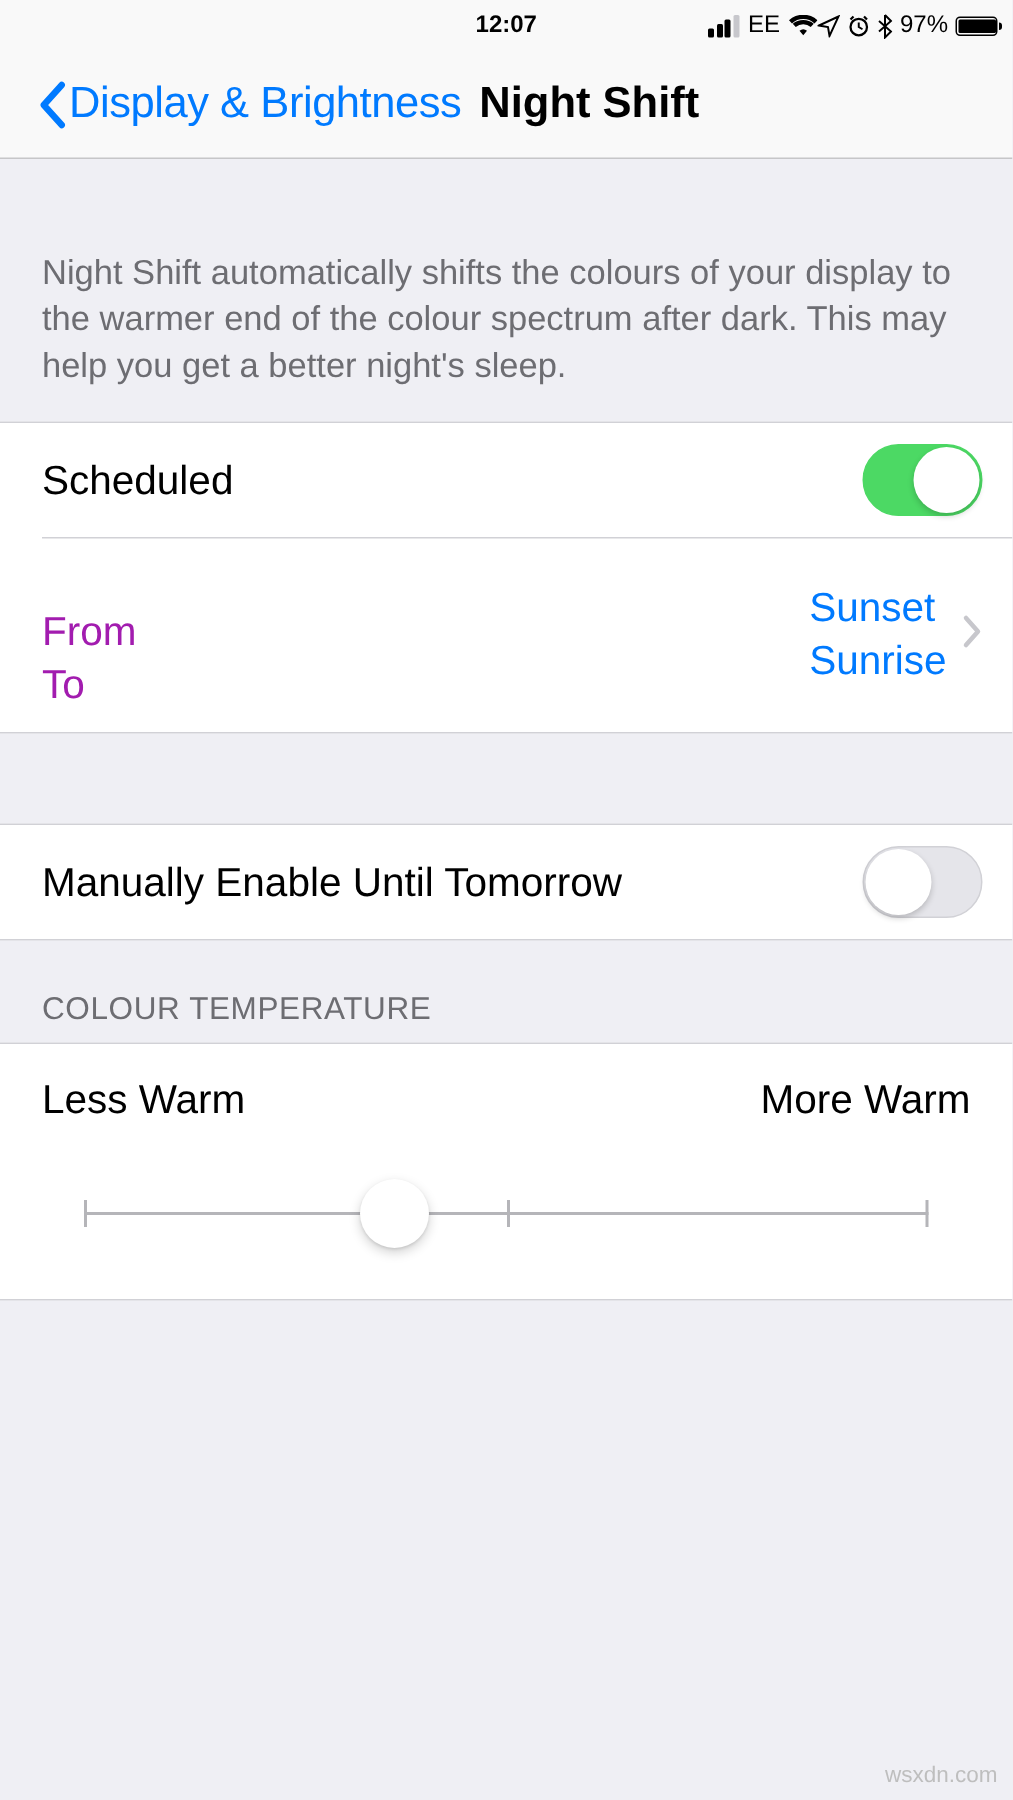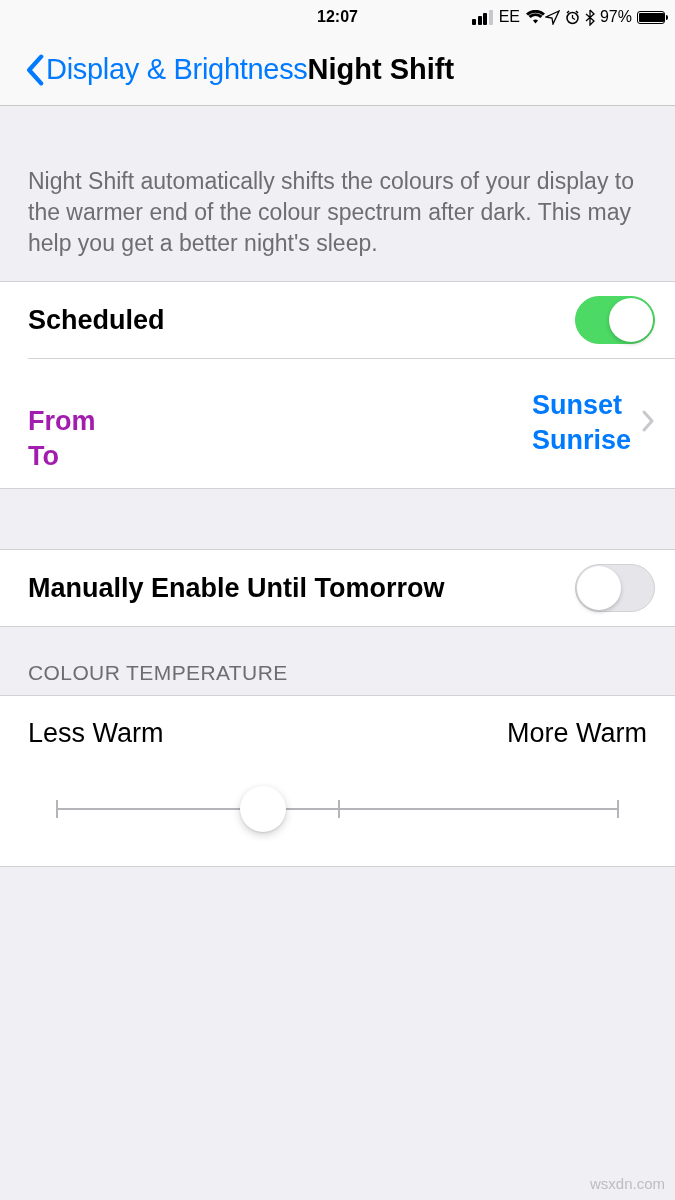--- a/index.html
+++ b/index.html
@@ -102,41 +102,41 @@
       letter-spacing: -0.3px;
     }
     .back-chevron {
       margin-right: 2px;
       display:inline-flex;
     }
     .nav-title {
       font-size: 29px;
       font-weight: 600;
       color: #000;
+      margin-left: 12px;
     }
     
     .section-desc {
       padding: 60px 28px 22px 28px;
       color: #6D6D72;
       font-size: 23px;
       line-height: 1.35;
     }
     .list-group {
       background: #fff;
       border-top: 1px solid #d1d1d6;
       border-bottom: 1px solid #d1d1d6;
     }
     .list-row {
       display: flex;
       align-items: center;
       justify-content: space-between;
       min-height: 74px;
       padding: 14px 20px 14px 28px;
       position: relative;
-      font-weight: bold;
     }
     .list-row + .list-row::before {
       content:'';
       position:absolute;
       top:0;left:28px;right:0;
       height:1px;
       background:#d1d1d6;
     }
     .row-label {
       font-size: 27px;

